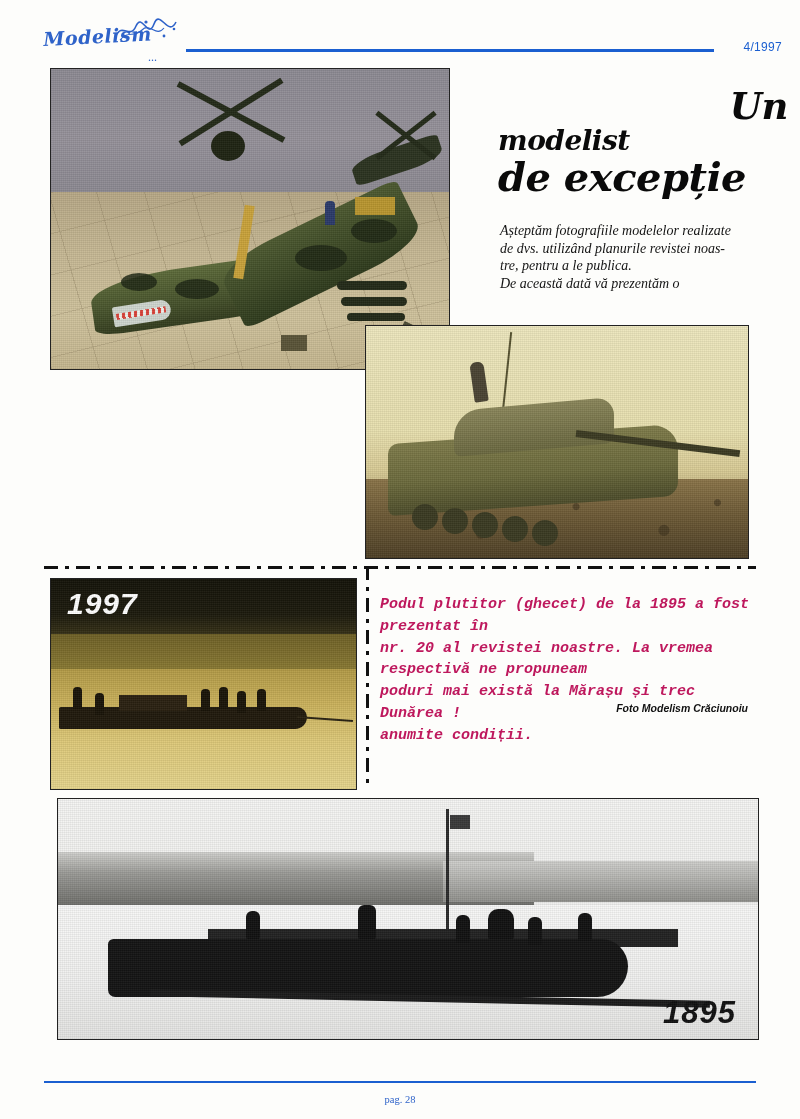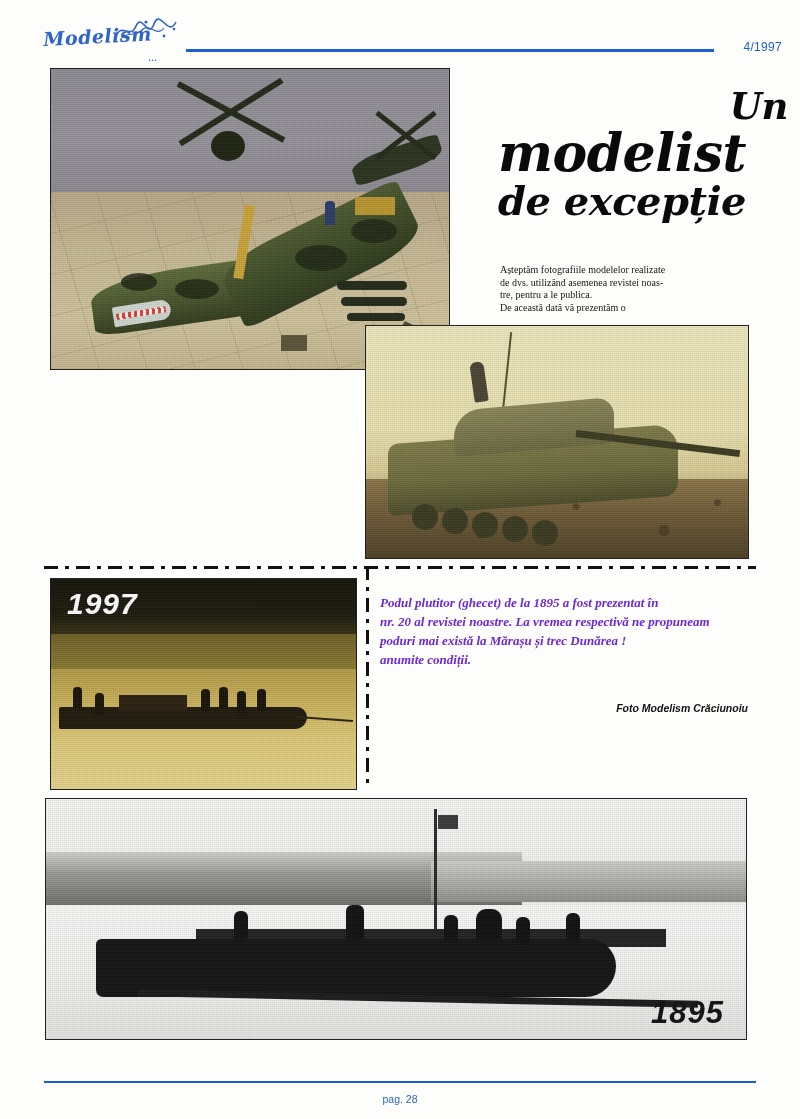--- a/index.html
+++ b/index.html
@@ -92,21 +92,21 @@
   .ferry-load{position:absolute;left:68px;top:116px;width:68px;height:16px;background:#2a2111;}
   .ferry-p{position:absolute;width:9px;height:22px;background:#191408;border-radius:4px 4px 0 0;}
   .ferry-cable{position:absolute;left:246px;top:139px;width:56px;height:2px;background:#2a2313;
     transform:rotate(4deg);}
 
   .year-1997{position:absolute;left:16px;top:8px;
     font-family:"Liberation Sans",sans-serif;font-weight:700;font-style:italic;
     font-size:30px;color:#ffffff;letter-spacing:1px;}
 
   
-  #photo-bridge{left:45px;top:798px;width:700px;height:240px;}
+  #photo-bridge{left:57px;top:798px;width:700px;height:240px;}
   .bw-sky{position:absolute;inset:0;background:linear-gradient(180deg,#f4f4f2 0%,#ececeb 60%,#e6e6e4 100%);}
   .bw-trees{position:absolute;left:0;top:22%;width:68%;height:22%;
     background:linear-gradient(180deg,#d0d0cd 0%,#9a9a96 40%,#6f6f6b 100%);
     filter:blur(.4px);}
   .bw-trees2{position:absolute;left:55%;top:26%;width:46%;height:17%;
     background:linear-gradient(180deg,#cececb 0%,#8f8f8b 100%);}
   .bw-water{position:absolute;left:0;top:44%;width:100%;height:56%;
     background:linear-gradient(180deg,#f7f7f6 0%,#efefee 55%,#e3e3e1 100%);}
   .bw-hull{position:absolute;left:50px;top:140px;width:520px;height:58px;
     background:#141414;border-radius:6px 30px 34px 8px;}
@@ -118,39 +118,39 @@
     transform:rotate(1.2deg);}
   .year-1895{position:absolute;right:22px;bottom:8px;
     font-family:"Liberation Sans",sans-serif;font-weight:700;font-style:italic;
     font-size:31px;color:#111111;letter-spacing:1px;}
 
   
   #headline{position:absolute;left:498px;top:88px;width:290px;}
   .headline-line{font-family:"DejaVu Serif", serif;font-style:italic;font-weight:700;
     color:#0a0a0a;line-height:1.0;letter-spacing:-.5px;}
   .hl1{font-size:37px;text-align:right;}
-  .hl2{font-size:52px;margin-top:2px;}
+  .hl2{font-size:28px;margin-top:2px;}
   .hl3{font-size:40px;margin-top:2px;}
 
   #intro{position:absolute;left:500px;top:222px;width:290px;
-    font-family:"Liberation Serif",serif;font-size:10px;
-    line-height:1.25;color:#141414;margin-top:42px;}
+    font-family:"Liberation Serif",serif;font-style:italic;font-size:14px;
+    line-height:1.25;color:#141414;}
   #intro div{white-space:nowrap;}
 
   #bridge-note{position:absolute;left:380px;top:594px;width:372px;
-    font-family:Liberation Serif, serif;font-style:italic;font-weight:700;
-    font-size:13px;line-height:1.45;color:#6d28d9;}
+    font-family:Liberation Mono, monospace;font-style:italic;font-weight:700;
+    font-size:15px;line-height:1.45;color:#be185d;}
   #photo-credit{position:absolute;right:52px;top:702px;
     font-family:"Liberation Sans",sans-serif;font-style:italic;font-weight:700;
     font-size:10.5px;color:#111;}
 
   
   .footer-rule{position:absolute;left:44px;bottom:36px;width:712px;height:2.5px;background:#1b5fd0;}
   .footer-page{position:absolute;left:0;right:0;bottom:14px;text-align:center;
-    font-family:Liberation Sans, sans-serif;font-size:10.5px;color:#2f63c9;}
+    font-family:Liberation Serif, serif;font-size:10.5px;color:#2f63c9;}
 </style>
 </head>
 <body>
 
 <div class="page">
 
   <div class="masthead">
     <div class="masthead-text">Modelism</div>
     <div class="masthead-dots">...</div>
   </div>
@@ -201,21 +201,21 @@
   </div>
 
   <div id="headline">
     <div class="headline-line hl1">Un</div>
     <div class="headline-line hl2">modelist</div>
     <div class="headline-line hl3">de excepție</div>
   </div>
 
   <div id="intro">
     <div>Așteptăm fotografiile modelelor realizate</div>
-    <div>de dvs. utilizând asemenea revistei noas-</div>
+    <div>de dvs. utilizând planurile revistei noas-</div>
     <div>tre, pentru a le publica.</div>
     <div>De această dată vă prezentăm o</div>
   </div>
 
   <div class="photo" id="photo-tank">
     <div class="tank-sky"></div>
     <div class="tank-ground"></div>
     <div class="tank-antenna"></div>
     <div class="tank-fig"></div>
     <div class="tank-hull"></div>

